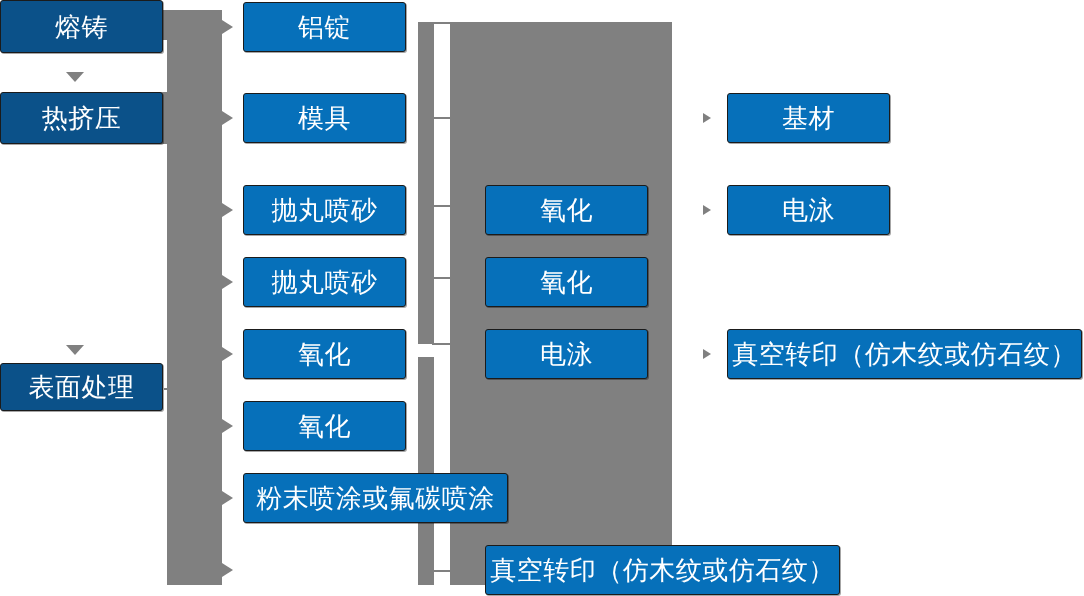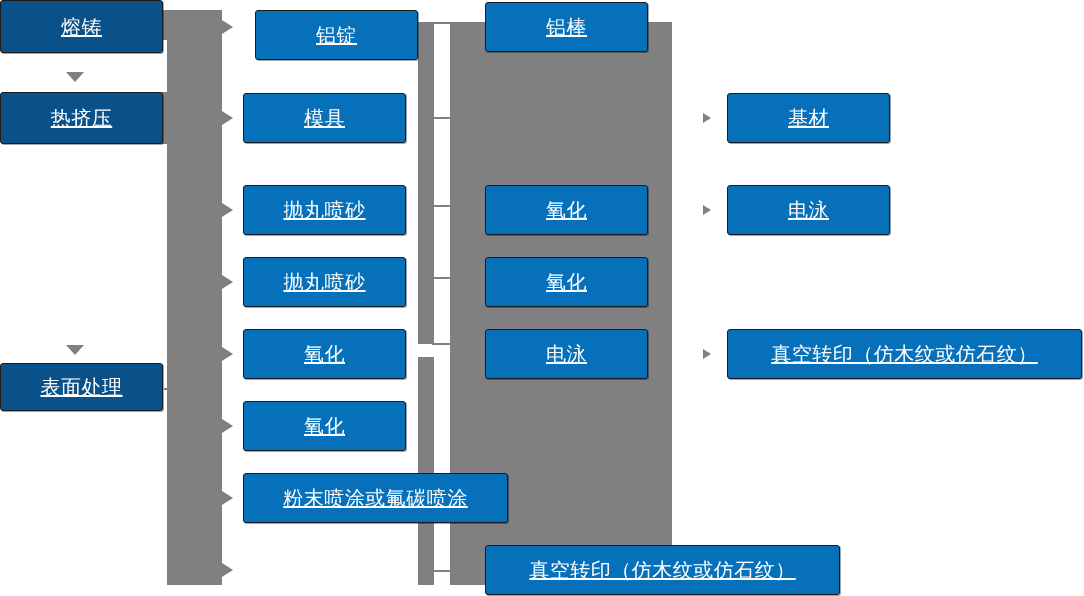--- a/index.html
+++ b/index.html
@@ -51,21 +51,21 @@
     border:1px solid #1b1b1b;
     border-radius:3px;
     box-shadow:1px 1px 0 rgba(0,0,0,0.35);
     letter-spacing:0.5px;
     white-space:nowrap;
     line-height:1;
     user-select:none;
   }
   .node.dark{background:#0b5189;}
   .node.mid {background:#0670ba;}
-  .fs22{font-size:20px;text-decoration:underline;}
+  .fs22{font-size:26px;}
 </style>
 </head>
 <body>
 
 <div id="canvas">
 
   <div class="gray" style="left:167px;top:10px;width:55px;height:575px;"></div>
 
   <div class="gray" style="left:80px;top:10px;width:100px;height:30px;"></div>
 
@@ -105,21 +105,21 @@
   <div class="node dark fs22" style="left:0px;top:0px;width:163px;height:53px;">
     <span>熔铸</span>
   </div>
   <div class="node dark fs22" style="left:0px;top:92px;width:163px;height:52px;">
     <span>热挤压</span>
   </div>
   <div class="node dark fs22" style="left:0px;top:363px;width:163px;height:48px;">
     <span>表面处理</span>
   </div>
 
-  <div class="node mid fs22" style="left:243px;top:10px;width:163px;height:50px;margin-left:12px;">
+  <div class="node mid fs22" style="left:243px;top:2px;width:163px;height:50px;">
     <span>铝锭</span>
   </div>
   <div class="node mid fs22" style="left:243px;top:93px;width:163px;height:50px;">
     <span>模具</span>
   </div>
   <div class="node mid fs22" style="left:243px;top:185px;width:163px;height:50px;">
     <span>抛丸喷砂</span>
   </div>
   <div class="node mid fs22" style="left:243px;top:257px;width:163px;height:50px;">
     <span>抛丸喷砂</span>
@@ -127,23 +127,20 @@
   <div class="node mid fs22" style="left:243px;top:329px;width:163px;height:50px;">
     <span>氧化</span>
   </div>
   <div class="node mid fs22" style="left:243px;top:401px;width:163px;height:50px;">
     <span>氧化</span>
   </div>
   <div class="node mid fs22" style="left:243px;top:473px;width:265px;height:50px;">
     <span>粉末喷涂或氟碳喷涂</span>
   </div>
 
-  <div class="node mid fs22" style="left:485px;top:2px;width:163px;height:50px;">
-    <span>铝棒</span>
-  </div>
   <div class="node mid fs22" style="left:485px;top:185px;width:163px;height:50px;">
     <span>氧化</span>
   </div>
   <div class="node mid fs22" style="left:485px;top:257px;width:163px;height:50px;">
     <span>氧化</span>
   </div>
   <div class="node mid fs22" style="left:485px;top:329px;width:163px;height:50px;">
     <span>电泳</span>
   </div>
   <div class="node mid fs22" style="left:485px;top:545px;width:355px;height:50px;">

